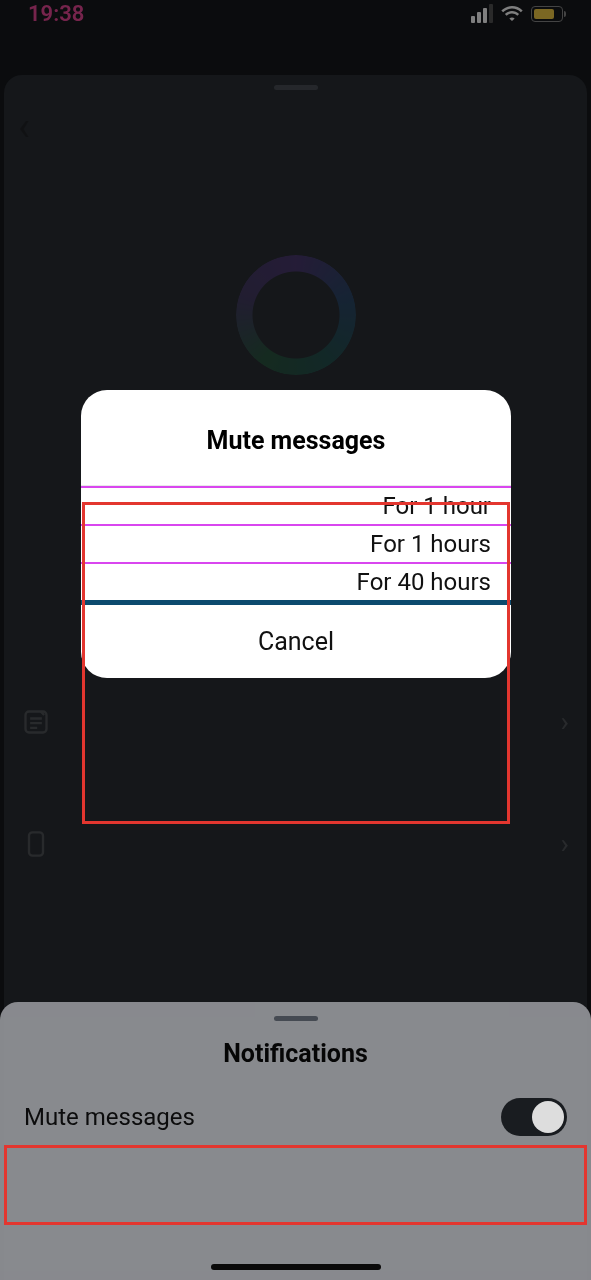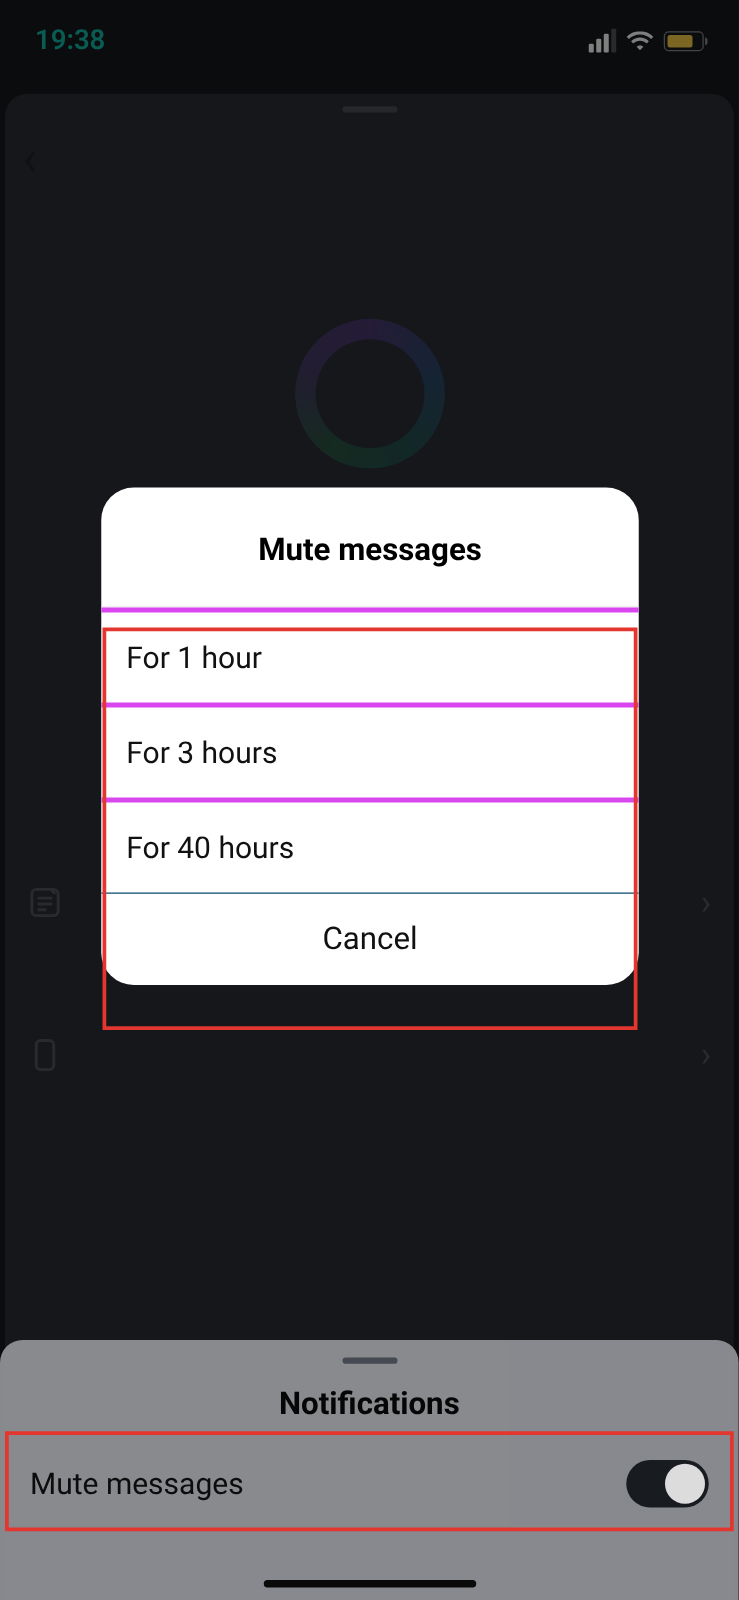--- a/index.html
+++ b/index.html
@@ -1,19 +1,19 @@
 <!DOCTYPE html>
 <html><head>
   <meta charset="utf-8">
   <style>
     * { box-sizing: border-box; margin: 0; padding: 0; }
     body { width: 591px; height: 1280px; background: #16181c; font-family: -apple-system, BlinkMacSystemFont, "Segoe UI", Roboto, Helvetica, Arial, sans-serif; position: relative; overflow: hidden; }
     
     
-    .status-bar { display: flex; justify-content: space-between; align-items: center; padding: 20px 28px 10px; color: #14b8a6; font-size: 22px; font-weight: 600; }
+    .status-bar { display: flex; justify-content: space-between; align-items: center; padding: 1px 28px 10px; color: #ec4899; font-size: 22px; font-weight: 600; }
     .status-right { display: flex; align-items: center; gap: 8px; }
     .signal-bars { display: inline-flex; align-items: flex-end; gap: 2px; }
     .signal-bars span { width: 4px; background: #fff; border-radius: 1px; }
     .signal-bars span:nth-child(1){height:7px} .signal-bars span:nth-child(2){height:11px} .signal-bars span:nth-child(3){height:15px} .signal-bars span:nth-child(4){height:19px; background:#555}
     .wifi-icon { width: 22px; height: 16px; }
     .battery { width: 32px; height: 16px; border: 1.5px solid #888; border-radius: 4px; padding: 2px; position: relative; }
     .battery::after { content:""; position:absolute; right:-4px; top:4px; width:2px; height:6px; background:#888; border-radius:0 2px 2px 0; }
     .battery-fill { width: 75%; height: 100%; background: #f7ce46; border-radius: 2px; }
     
     
@@ -25,31 +25,31 @@
     .back-chevron { position: absolute; top: 28px; left: 14px; color:#111; font-size: 40px; opacity:.35; }
     .profile-ring { width: 120px; height: 120px; border-radius: 50%; position: absolute; top: 180px; left: 50%; transform: translateX(-50%); background: conic-gradient(#7a47c7,#2f6db5,#1f8478,#2c8f52,#6a4fa8,#7a47c7); -webkit-mask: radial-gradient(circle, transparent 43px, #000 44px); mask: radial-gradient(circle, transparent 43px, #000 44px); opacity: .4; }
     .bg-row { position: absolute; left: 18px; right: 18px; display: flex; align-items: center; justify-content: space-between; color: #fff; opacity: .18; }
     .bg-row.r1 { top: 630px; } .bg-row.r2 { top: 752px; }
     .icon-box { width: 28px; height: 28px; }
     
     
     .modal { position: absolute; top: 390px; left: 81px; width: 430px; background: #fff; border-radius: 26px; overflow: hidden; }
     .modal-title { font-size: 25px; font-weight: 700; text-align: center; padding: 36px 20px 30px; color: #000; }
     .modal-divider { height: 1px; background: #e8e8e8; }
-    .modal-option { font-size: 24px; text-align: left; padding: 22px 20px; color: #111; border-top: 4px solid #d946ef; }
+    .modal-option { font-size: 24px; text-align: right; padding: 4px 20px; color: #111; border-top: 2px solid #d946ef; }
     .modal-option:first-of-type { border-top: none; }
-    .modal-cancel { font-size: 25px; text-align: center; padding: 22px 20px; color: #111; border-top: 1px solid #0c4a6e; }
+    .modal-cancel { font-size: 25px; text-align: center; padding: 22px 20px; color: #111; border-top: 5px solid #0c4a6e; }
     
     
     .hl { position: absolute; border: 3px solid #e3362f; background: transparent; pointer-events: none; }
     .hl1 { top: 502px; left: 82px; width: 428px; height: 322px; }
     .hl2 { top: 1145px; left: 4px; width: 583px; height: 80px; }
     
     
-    .bottom-panel { position: absolute; bottom: 0; left: 0; right: 0; height: 208px; background: #929498; border-radius: 18px 18px 0 0; padding: 10px 24px 0; opacity: .92; }
+    .bottom-panel { position: absolute; bottom: 0; left: 0; right: 0; height: 278px; background: #929498; border-radius: 18px 18px 0 0; padding: 10px 24px 0; opacity: .92; }
     .bottom-panel .grabber { width: 44px; height: 5px; background: #4a4f57; border-radius: 3px; margin: 4px auto 18px; }
     .notif-title { font-size: 25px; font-weight: 700; text-align: center; color: #050505; margin-bottom: 30px; }
     .toggle-row { display: flex; justify-content: space-between; align-items: center; }
     .toggle-label { font-size: 24px; color: #0c0c0c; }
     .toggle { width: 66px; height: 38px; background: #1a1d21; border-radius: 20px; position: relative; }
     .toggle-knob { position: absolute; right: 3px; top: 3px; width: 32px; height: 32px; background: #eee; border-radius: 50%; }
     
     
     .home-indicator { position: absolute; bottom: 10px; left: 50%; transform: translateX(-50%); width: 170px; height: 6px; background: #0a0a0a; border-radius: 4px; }
   </style>
@@ -93,21 +93,21 @@
     <span style="font-size:28px;">›</span>
   </div>
 </div>
 
 <div class="dim-overlay"></div>
 
 <div class="modal">
   <div class="modal-title">Mute messages</div>
   <div class="modal-divider"></div>
   <div class="modal-option">For 1 hour</div>
-  <div class="modal-option">For 3 hours</div>
+  <div class="modal-option">For 1 hours</div>
   <div class="modal-option">For 40 hours</div>
   <div class="modal-cancel">Cancel</div>
 </div>
 
 <div class="hl hl1"></div>
 
 <div class="bottom-panel">
   <div class="grabber"></div>
   <div class="notif-title">Notifications</div>
   <div class="toggle-row">

